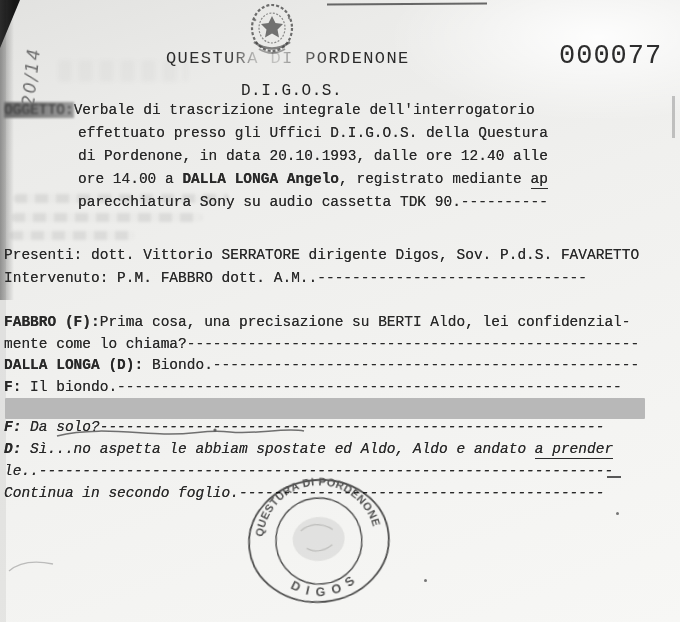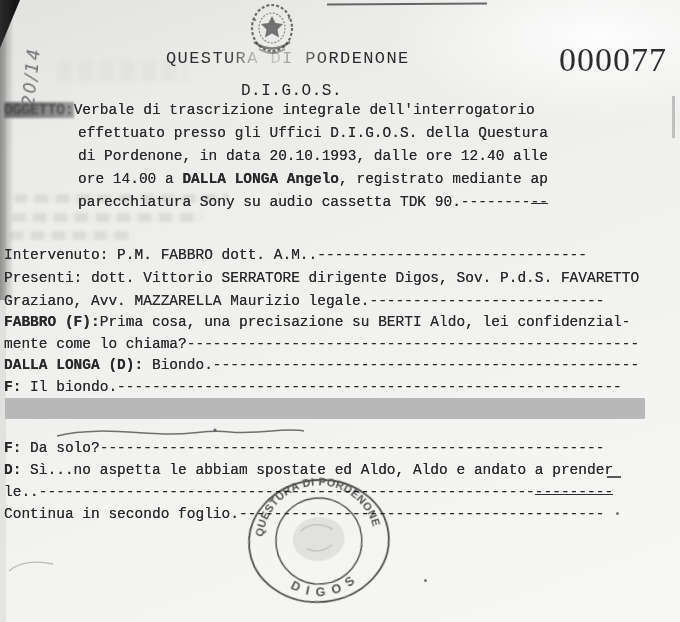--- a/index.html
+++ b/index.html
@@ -35,34 +35,34 @@
     font-family:"DejaVu Sans",sans-serif;font-style:italic;font-size:17px;letter-spacing:2px;
     color:#6e6e6e;filter:blur(.5px);white-space:pre;}
   
   .emblem{position:absolute;left:240px;top:2px;filter:blur(.45px) contrast(1.1);opacity:.9;}
   .org{position:absolute;left:166px;top:49px;font-size:17px;letter-spacing:1.4px;color:#1f1f1f;
     filter:blur(.3px);white-space:pre;
     -webkit-mask-image:linear-gradient(90deg,rgba(0,0,0,.95) 0%,rgba(0,0,0,.9) 26%,rgba(0,0,0,.25) 36%,rgba(0,0,0,.2) 46%,rgba(0,0,0,.6) 56%,rgba(0,0,0,.95) 68%,rgba(0,0,0,.95) 100%);
     mask-image:linear-gradient(90deg,rgba(0,0,0,.95) 0%,rgba(0,0,0,.9) 26%,rgba(0,0,0,.25) 36%,rgba(0,0,0,.2) 46%,rgba(0,0,0,.6) 56%,rgba(0,0,0,.95) 68%,rgba(0,0,0,.95) 100%);}
   .dept{position:absolute;left:241px;top:82px;font-size:16px;letter-spacing:.5px;color:#242424;
     filter:blur(.25px);white-space:pre;}
-  .serial{position:absolute;left:559px;top:41px;font-family:Liberation Serif, serif;
-    font-size:34px;letter-spacing:1px;color:#2d2d2d;filter:blur(.4px);white-space:pre;}
+  .serial{position:absolute;left:559px;top:41px;font-family:Liberation Mono, monospace;
+    font-size:27px;letter-spacing:1px;color:#2d2d2d;filter:blur(.4px);white-space:pre;}
   
   .block{position:absolute;left:4px;font-size:14.5px;white-space:pre;
     text-shadow:0 0 .5px rgba(35,35,35,.75);}
   .tline{display:block;}
   .indent{padding-left:74px;}
   .bold{font-weight:bold;}
-  .uline{border-bottom:1.6px solid #2c2c2c;padding-bottom:16px;text-align:center;}
+  .uline{border-bottom:1.6px solid #2c2c2c;padding-bottom:1px;text-align:center;}
   .redacted{background:linear-gradient(90deg,#6b6b6b,#9b9b9b);color:#454545;filter:blur(1.1px);}
   #blk-subject{top:99px;line-height:23px;}
   #blk-attendees{top:244px;line-height:23px;}
   #blk-dialogue1{top:312px;line-height:21.6px;font-family:Liberation Mono, monospace;}
-  #blk-dialogue2{top:437px;line-height:22px;}
+  #blk-dialogue2{top:416px;line-height:22px;font-style:italic;}
   .graybar{position:absolute;left:5px;top:398px;width:640px;height:21px;background:#b8b8b8;border-radius:1px;}
   .squiggle{position:absolute;left:52px;top:423px;}
   .blsquiggle{position:absolute;left:6px;top:552px;opacity:.55;}
   
   .stamp{position:absolute;left:232px;top:467px;transform:rotate(-6deg);
     mix-blend-mode:multiply;opacity:.88;filter:blur(.3px);}
   .stamp text{font-family:"Liberation Sans",sans-serif;font-weight:600;fill:#3d3d3d;}
 </style>
 </head>
 <body>
@@ -93,21 +93,21 @@
       <circle cx="44" cy="44" r="1.2" fill="#444" stroke="none" opacity=".5"></circle>
       <circle cx="22" cy="45" r="1" fill="#444" stroke="none" opacity=".5"></circle>
     </g>
   </svg>
 
   <div class="org">QUESTURA DI PORDENONE</div>
   <div class="dept">D.I.G.O.S.</div>
   <div class="serial">000077</div>
 
   <div class="block" id="blk-subject"><div class="tline"><span class="redacted">OGGETTO:</span><span>Verbale di trascrizione integrale dell'interrogatorio</span></div><div class="tline indent"><span>effettuato presso gli Uffici D.I.G.O.S. della Questura</span></div><div class="tline indent"><span>di Pordenone, in data 20.10.1993, dalle ore 12.40 alle</span></div><div class="tline indent"><span>ore 14.00 a </span><span class="bold">DALLA LONGA Angelo</span><span>, registrato mediante </span><span class="uline">ap</span></div><div class="tline indent"><span>parecchiatura Sony su audio cassetta TDK 90.----------</span></div></div>
-  <div class="block" id="blk-attendees"><div class="tline"><span>Intervenuto: P.M. FABBRO dott. A.M..-------------------------------</span></div><div class="tline"><span>Presenti: dott. Vittorio SERRATORE dirigente Digos, Sov. P.d.S. FAVARETTO</span></div><div class="tline"><span>Graziano, Avv. MAZZARELLA Maurizio legale.---------------------------</span></div></div>
+  <div class="block" id="blk-attendees"><div class="tline"><span>Presenti: dott. Vittorio SERRATORE dirigente Digos, Sov. P.d.S. FAVARETTO</span></div><div class="tline"><span>Intervenuto: P.M. FABBRO dott. A.M..-------------------------------</span></div></div>
   <div class="block" id="blk-dialogue1"><div class="tline"><span class="bold">FABBRO (F):</span><span>Prima cosa, una precisazione su BERTI Aldo, lei confidenzial-</span></div><div class="tline"><span>mente come lo chiama?----------------------------------------------------</span></div><div class="tline"><span class="bold">DALLA LONGA (D):</span><span> Biondo.-------------------------------------------------</span></div><div class="tline"><span class="bold">F:</span><span> Il biondo.----------------------------------------------------------</span></div></div>
   <div class="block" id="blk-dialogue2"><div class="tline"><span class="bold">F:</span><span> Da solo?----------------------------------------------------------</span></div><div class="tline"><span class="bold">D:</span><span> Sì...no aspetta le abbiam spostate ed Aldo, Aldo e andato </span><span class="uline">a prender</span></div><div class="tline"><span>le..------------------------------------------------------------------</span></div><div class="tline"><span>Continua in secondo foglio.------------------------------------------</span></div></div>
 
   <div class="graybar"></div>
 
   <svg class="squiggle" width="256" height="20" viewBox="0 0 256 20">
     <path d="M5 13 C 40 4, 80 10, 112 11 S 152 6, 178 9 S 232 4, 252 8" stroke="#4a4a4a" stroke-width="1.5" fill="none" opacity=".78"></path>
     <circle cx="163" cy="7" r="1.6" fill="#4a4a4a" opacity=".8"></circle>
   </svg>
 

